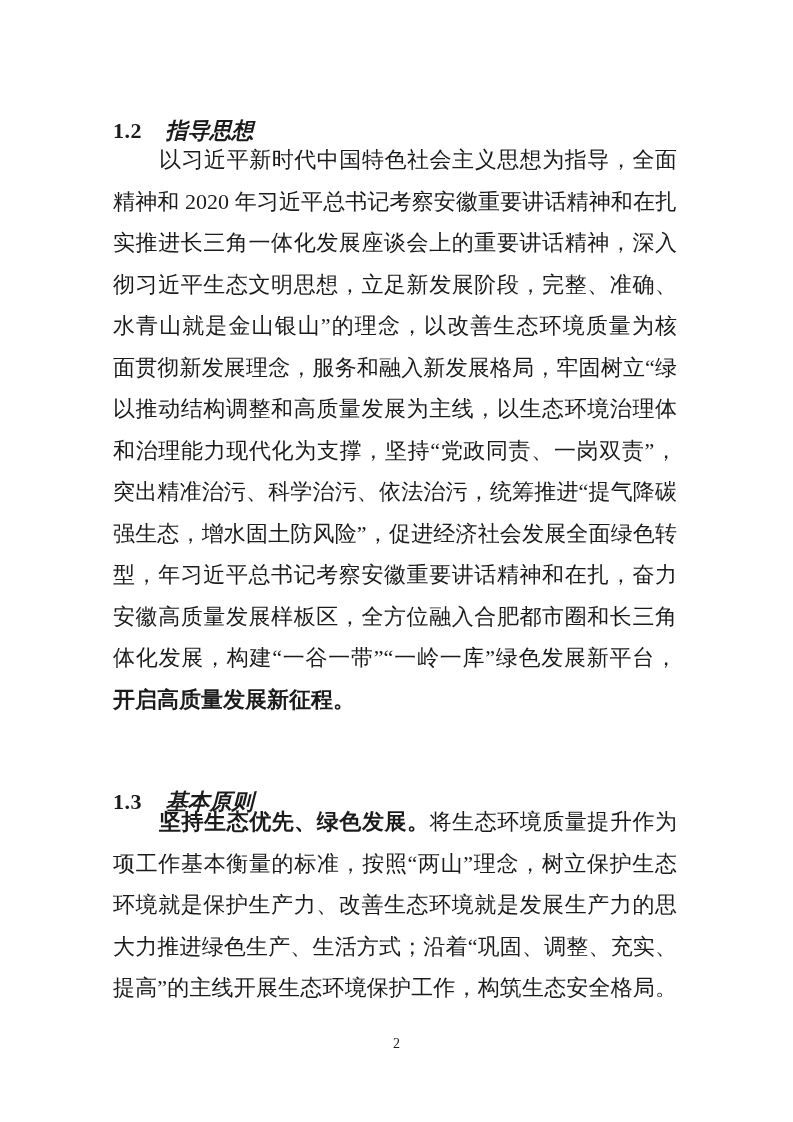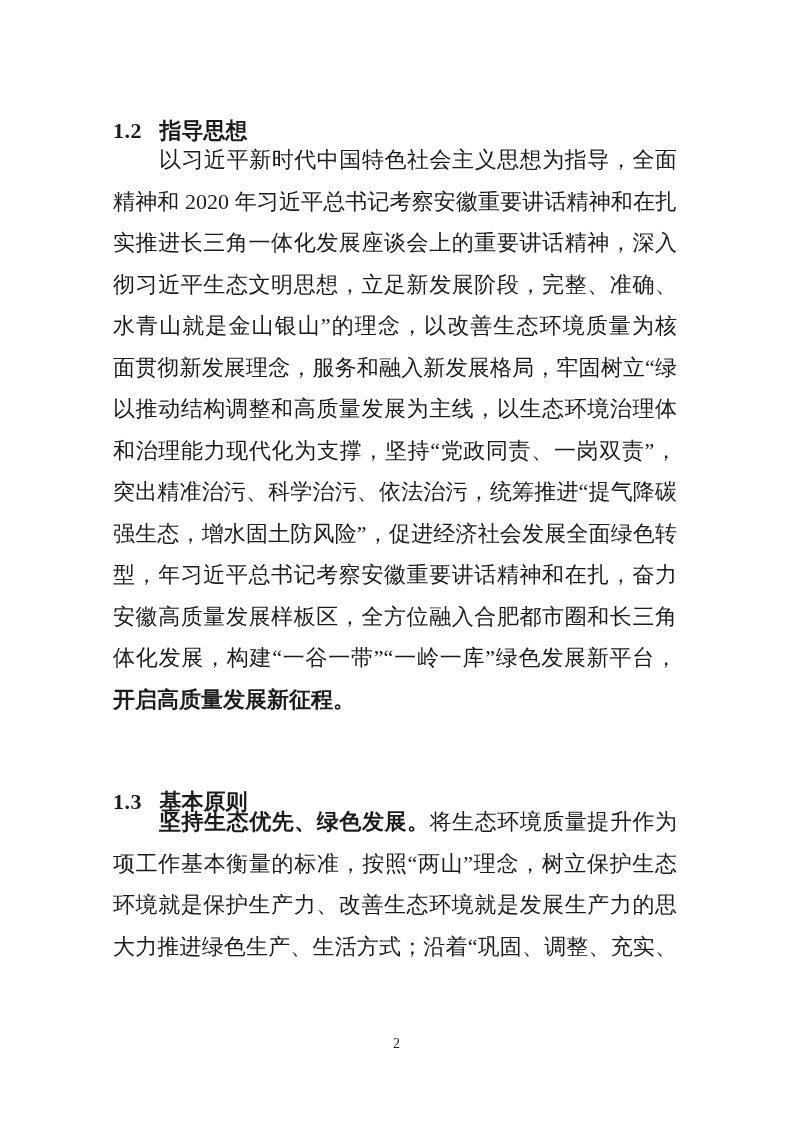--- a/index.html
+++ b/index.html
@@ -25,21 +25,22 @@
   .heading {
     font-weight: bold;
     font-size: 22px;
     line-height: 28px;
     white-space: nowrap;
   }
   .heading .num {
     letter-spacing: 0.5px;
   }
   .heading .title {
-    margin-left: 12px;
+    margin-left: 18px;
+    font-style: italic;
   }
   .para .line {
     height: 41.5px;
     line-height: 41.5px;
     font-size: 22px;
     text-align: justify;
     text-align-last: justify;
     overflow: hidden;
   }
   .para .line.indent {
@@ -97,17 +98,18 @@
   <h2 class="block heading" id="h13">
     <span class="num">1.3</span>
     <span class="title">基本原则</span>
   </h2>
 
   <div class="block para" id="p2">
     <div class="line indent"><span class="bold">坚持生态优先、绿色发展。</span><span>将生态环境质量提升作为各</span></div>
     <div class="line">项工作基本衡量的标准，按照“两山”理念，树立保护生态</div>
     <div class="line">环境就是保护生产力、改善生态环境就是发展生产力的思想，</div>
     <div class="line">大力推进绿色生产、生活方式；沿着“巩固、调整、充实、</div>
+    <div class="line">提高”的主线开展生态环境保护工作，构筑生态安全格局。</div>
   </div>
 
   <div class="page-num">2</div>
 
 </div>
 
 </body></html>

